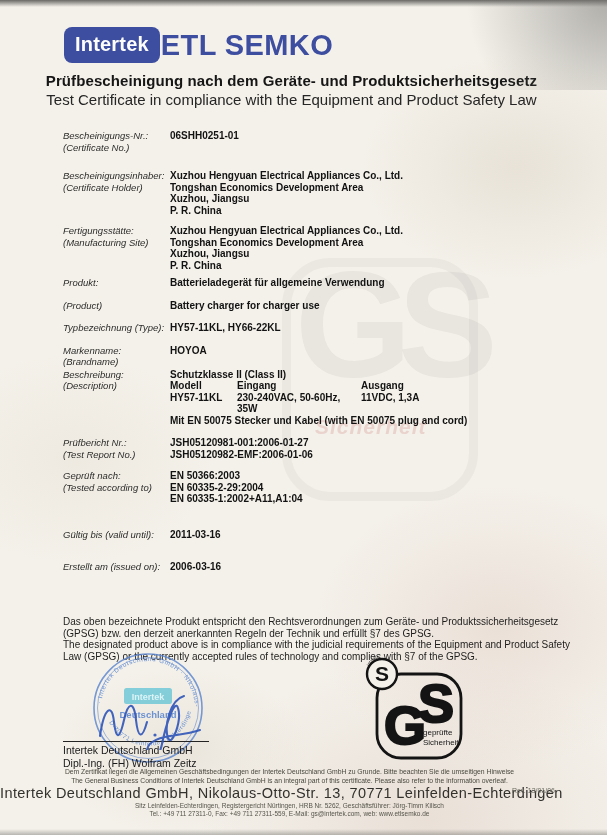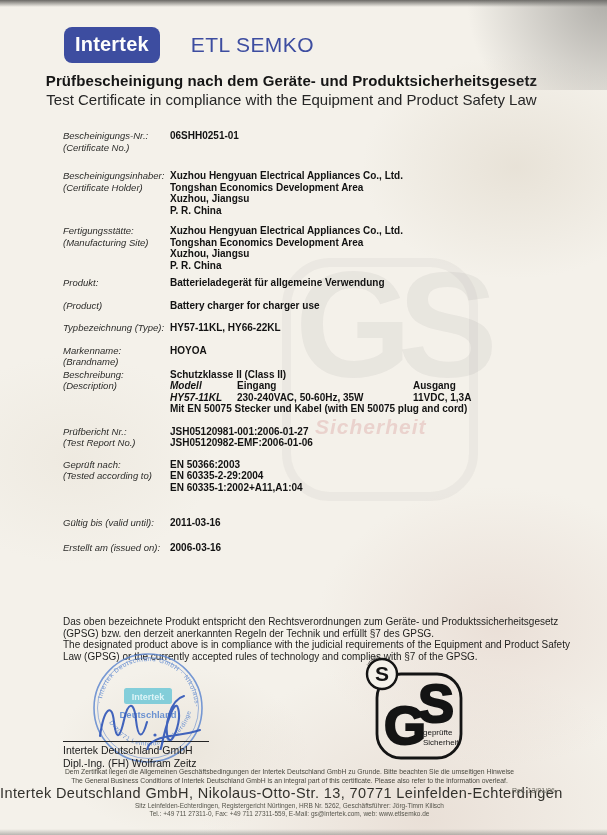--- a/index.html
+++ b/index.html
@@ -28,38 +28,38 @@
       border:9px solid rgba(80,78,74,0.05);border-radius:48px;}
   .wm-letters{position:absolute;left:4px;top:-28px;font-size:150px;font-weight:bold;
       letter-spacing:-14px;color:rgba(88,86,82,0.07);}
   .wm-red{position:absolute;left:24px;top:148px;font-size:21px;font-weight:bold;font-style:italic;
       color:rgba(196,92,92,0.20);letter-spacing:1px;}
 
   
   .logo-row{position:absolute;top:27px;left:64px;display:flex;align-items:center;z-index:2;}
   .logo-box{background:#3d4da0;color:#fdfdfd;border-radius:8px;padding:6px 11px 7px 11px;
       font-size:20px;font-weight:bold;letter-spacing:0.2px;}
-  .brand{color:#3d4da0;font-weight:normal;font-size:21px;margin-left:31px;letter-spacing:0.4px;}
+  .brand{color:#3d4da0;font-weight:bold;font-size:29px;margin-left:1px;letter-spacing:0.4px;}
 
   .title{position:absolute;top:72px;left:0;right:24px;text-align:center;z-index:2;}
   .title-de{font-size:15px;font-weight:bold;color:#161616;letter-spacing:0.1px;}
   .title-en{font-size:15px;color:#262626;margin-top:2px;}
 
   
   .fields{position:absolute;top:130px;left:63px;width:525px;z-index:2;}
   .frow{display:flex;}
   .flbl{width:107px;flex:none;font-style:italic;font-size:9.5px;line-height:11.5px;color:#2d2d2b;}
   .fval{font-weight:bold;font-size:10px;line-height:11.5px;color:#121212;}
   .mb17{margin-bottom:17px}.mb9{margin-bottom:9px}.mb6{margin-bottom:6px}
   .mb11{margin-bottom:11px}.mb10{margin-bottom:10px}.mb8{margin-bottom:24px}
-  .mb5{margin-bottom:13px}.mb1{margin-bottom:1px}
+  .mb5{margin-bottom:21px}.mb1{margin-bottom:1px}
   .dtable{}
   .dtr{display:flex;}
-  .c1{width:67px;flex:none;font-style:italic;}
-  .c2{width:176px;flex:none;}
+  .c1{width:67px;flex:none;}
+  .c2{width:124px;flex:none;}
   .c3{flex:1;}
 
   .para{position:absolute;top:616px;left:63px;width:527px;font-size:10px;line-height:11.6px;
       color:#1e1e1c;z-index:2;}
 
   
   .stamp{position:absolute;left:88px;top:648px;width:120px;height:120px;opacity:0.82;z-index:2;}
   .signature{position:absolute;left:92px;top:688px;width:125px;height:62px;z-index:4;}
   .sig-line{position:absolute;left:63px;top:741px;width:146px;border-top:1.6px solid #242424;z-index:3;}
   .sig-company{position:absolute;left:63px;top:744px;font-size:10.5px;color:#1a1a1a;z-index:3;}

